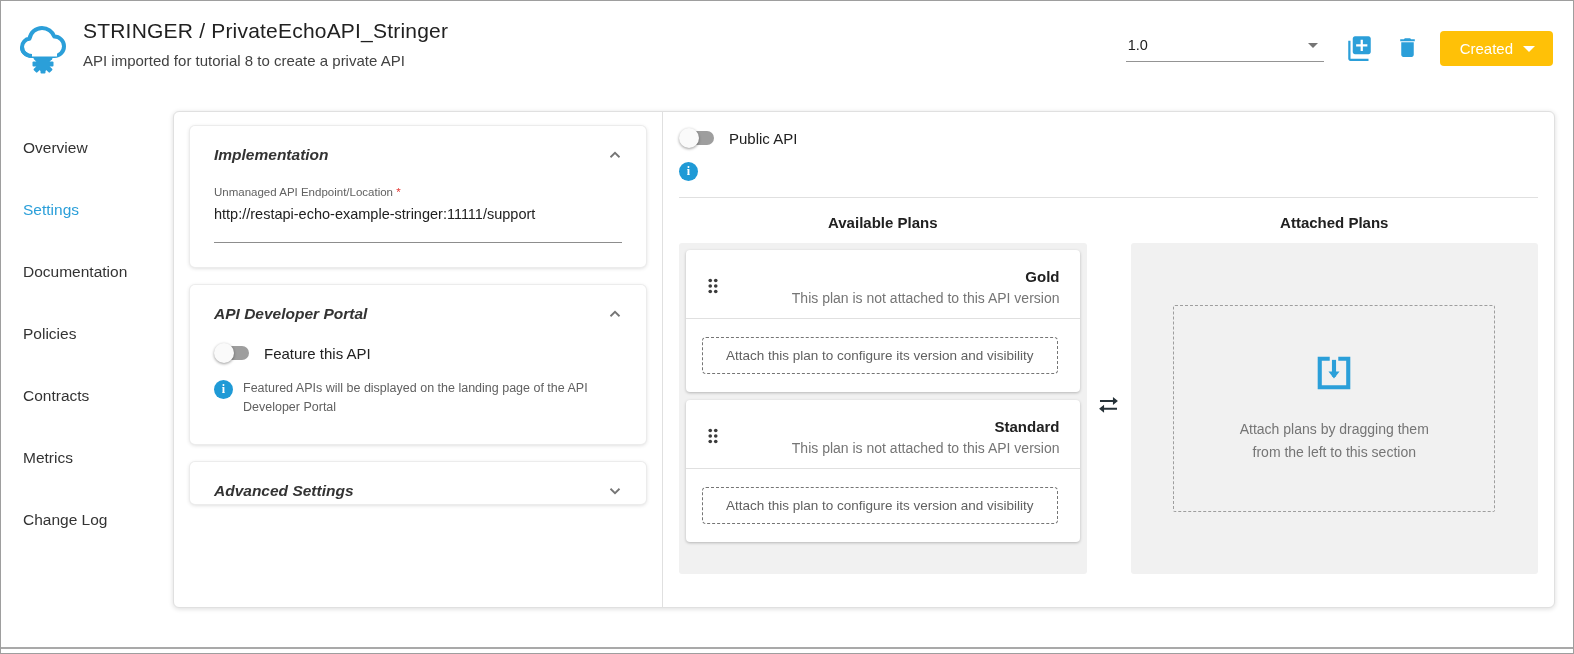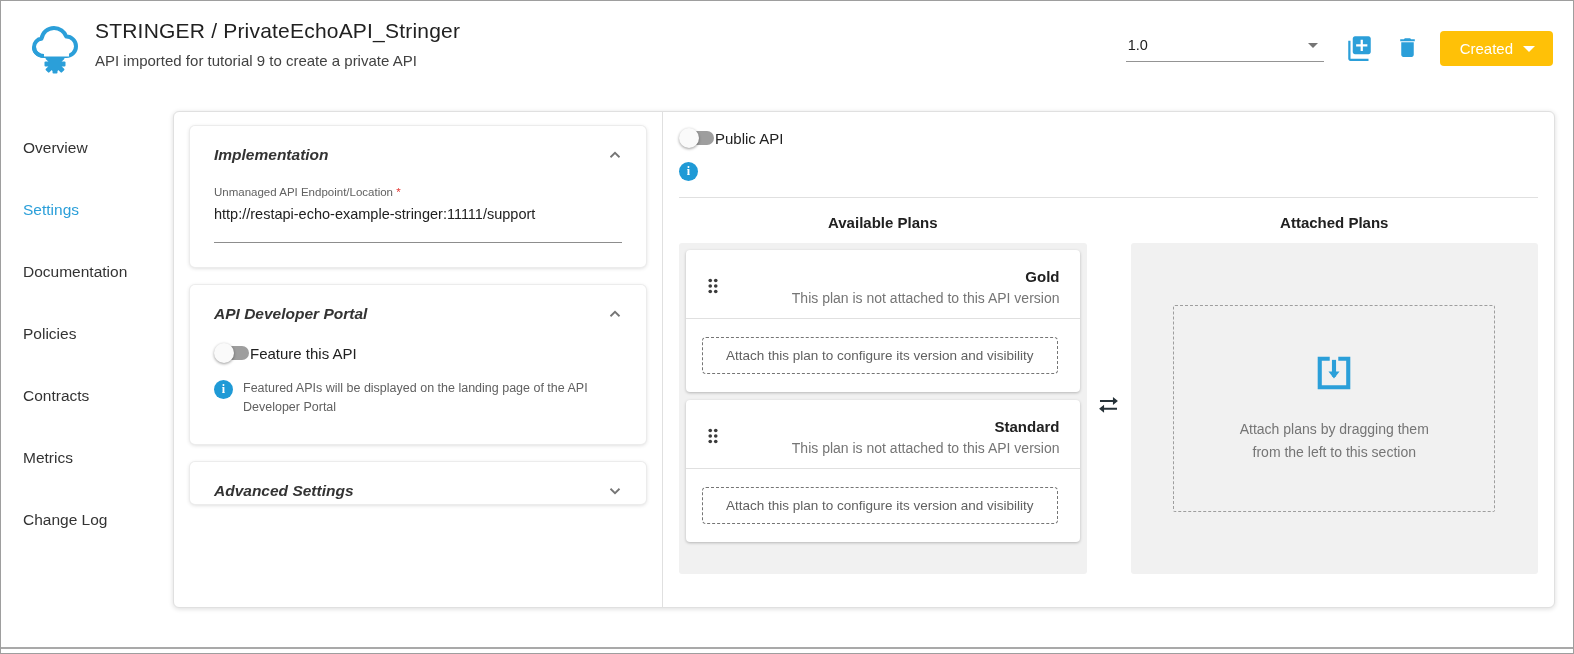--- a/index.html
+++ b/index.html
@@ -19,21 +19,20 @@
   .bottom-edge {
     position: absolute; left: 0; right: 0; bottom: 4px;
     height: 2px; background: #a9a9a9;
   }
 
   
   .header {
     display: flex; align-items: flex-start;
     padding: 18px 20px 0 18px;
     height: 96px;
-    margin-left: 12px;
   }
   .logo { width: 50px; height: 52px; margin-top: 4px; flex: 0 0 auto; }
   .title-block { margin-left: 14px; }
   .page-title { font-size: 21px; font-weight: 400; color: #212121; letter-spacing: .2px; }
   .page-subtitle { font-size: 15px; color: #424242; margin-top: 9px; }
   .header-spacer { flex: 1; }
   .header-controls { display: flex; align-items: center; margin-top: 12px; }
   .version-select {
     width: 198px; display: flex; align-items: center; justify-content: space-between;
     border-bottom: 1px solid #949494; padding: 2px 2px 8px 2px;
@@ -82,21 +81,21 @@
   .chevron { cursor: pointer; display: flex; }
   .impl-body { padding: 22px 24px 24px 24px; }
   .field-label { font-size: 11.5px; color: #616161; }
   .req { color: #e53935; }
   .field-input {
     width: 100%; border: none; border-bottom: 1px solid #8d8d8d;
     font-size: 14.5px; color: #212121; font-family: "Liberation Sans", sans-serif;
     padding: 6px 0 20px 0; margin-top: 2px; background: transparent; outline: none;
   }
   .portal-body { padding: 20px 24px 26px 24px; }
-  .toggle-row { display: flex; align-items: center; cursor: pointer; }
+  .toggle-row { display: flex; align-items: center; gap: 14px; cursor: pointer; }
   .toggle { position: relative; width: 36px; height: 20px; flex: 0 0 auto; }
   .toggle .track { position: absolute; left: 1px; top: 3px; width: 34px; height: 14px; border-radius: 7px; background: #9e9e9e; }
   .toggle .thumb {
     position: absolute; left: 0; top: 0; width: 20px; height: 20px; border-radius: 50%;
     background: #fafafa; box-shadow: 0 1px 3px rgba(0,0,0,.4);
   }
   .toggle-label { font-size: 15px; color: #212121; }
   .info-row { display: flex; align-items: flex-start; gap: 10px; margin-top: 16px; }
   .info-icon {
     width: 19px; height: 19px; border-radius: 50%; background: #1f9ad6;
@@ -161,21 +160,21 @@
           <rect x="15.2" y="44" width="5" height="5" rx="1" transform="rotate(45 17.7 46.5)"></rect>
           <rect x="27.8" y="44" width="5" height="5" rx="1" transform="rotate(-45 30.3 46.5)"></rect>
           <circle cx="24" cy="41" r="7"></circle>
         </g>
         <rect x="10" y="29.5" width="28" height="4" fill="#ffffff"></rect>
         <path d="M13 33 C6.5 33 3 28.5 3 24" fill="none" stroke="#2b9fd9" stroke-width="4"></path>
       </svg>
     </span>
     <div class="title-block">
       <div class="page-title">STRINGER / PrivateEchoAPI_Stringer</div>
-      <div class="page-subtitle">API imported for tutorial 9 to create a private API</div>
+      <div class="page-subtitle">API imported for tutorial 8 to create a private API</div>
     </div>
     <div class="header-spacer"></div>
     <div class="header-controls">
       <div class="version-select">
         <span>1.0</span>
         <span class="version-caret"></span>
       </div>
       <button class="icon-btn dup-btn">
         <span>
           <svg viewBox="0 0 24 24" width="27" height="27" fill="#2b9fd9">

